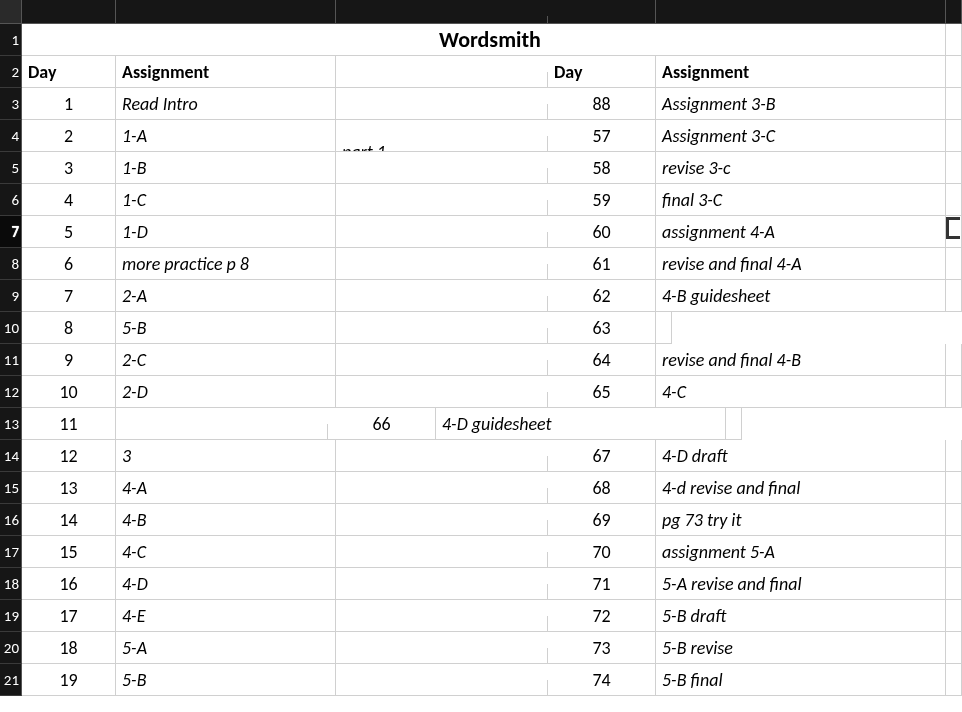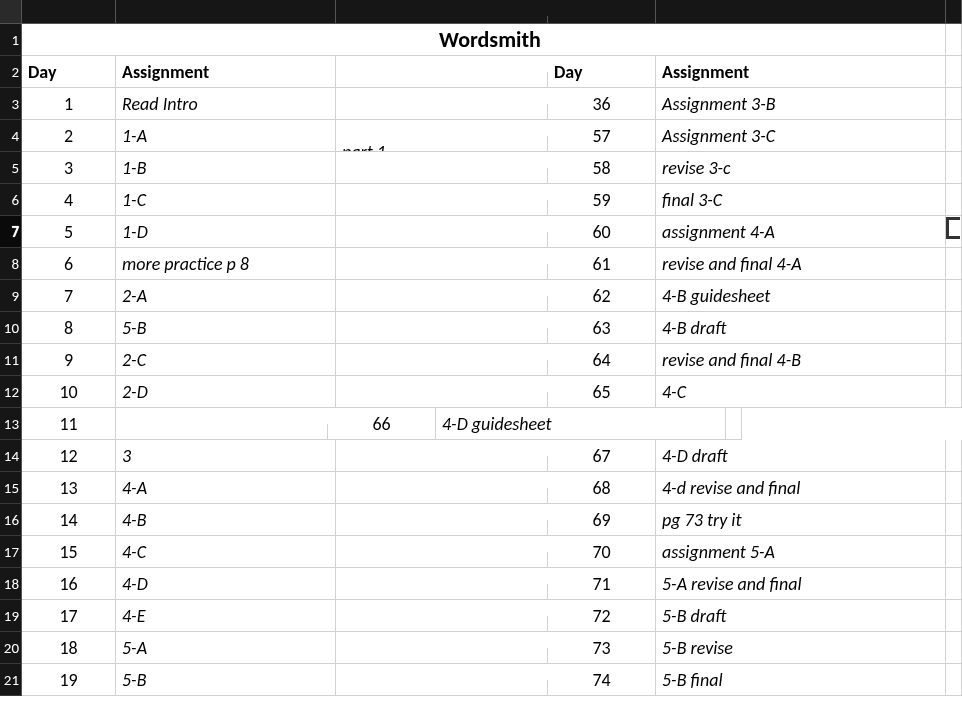--- a/index.html
+++ b/index.html
@@ -131,21 +131,21 @@
       <div class="cell colE hdr">Assignment</div>
       <div class="cell colF"></div>
     </div>
 
     <div id="data-rows">
         <div class="row">
           <div class="rownum">3</div>
           <div class="cell colA center">1</div>
           <div class="cell colB left">Read Intro</div>
           <div class="cell colC left"></div>
-          <div class="cell colD center">36</div>
+          <div class="cell colD center">88</div>
           <div class="cell colE left">Assignment 3-B</div>
           <div class="cell colF"></div>
         </div>
         <div class="row">
           <div class="rownum">4</div>
           <div class="cell colA center">2</div>
           <div class="cell colB left">1-A</div>
           <div class="cell colC left">part 1</div>
           <div class="cell colD center">57</div>
           <div class="cell colE left">Assignment 3-C</div>
@@ -195,21 +195,20 @@
           <div class="cell colD center">62</div>
           <div class="cell colE left">4-B guidesheet</div>
           <div class="cell colF"></div>
         </div>
         <div class="row">
           <div class="rownum">10</div>
           <div class="cell colA center">8</div>
           <div class="cell colB left">5-B</div>
           <div class="cell colC left"></div>
           <div class="cell colD center">63</div>
-          <div class="cell colE left">4-B draft</div>
           <div class="cell colF"></div>
         </div>
         <div class="row">
           <div class="rownum">11</div>
           <div class="cell colA center">9</div>
           <div class="cell colB left">2-C</div>
           <div class="cell colC left"></div>
           <div class="cell colD center">64</div>
           <div class="cell colE left">revise and final 4-B</div>
           <div class="cell colF"></div>

